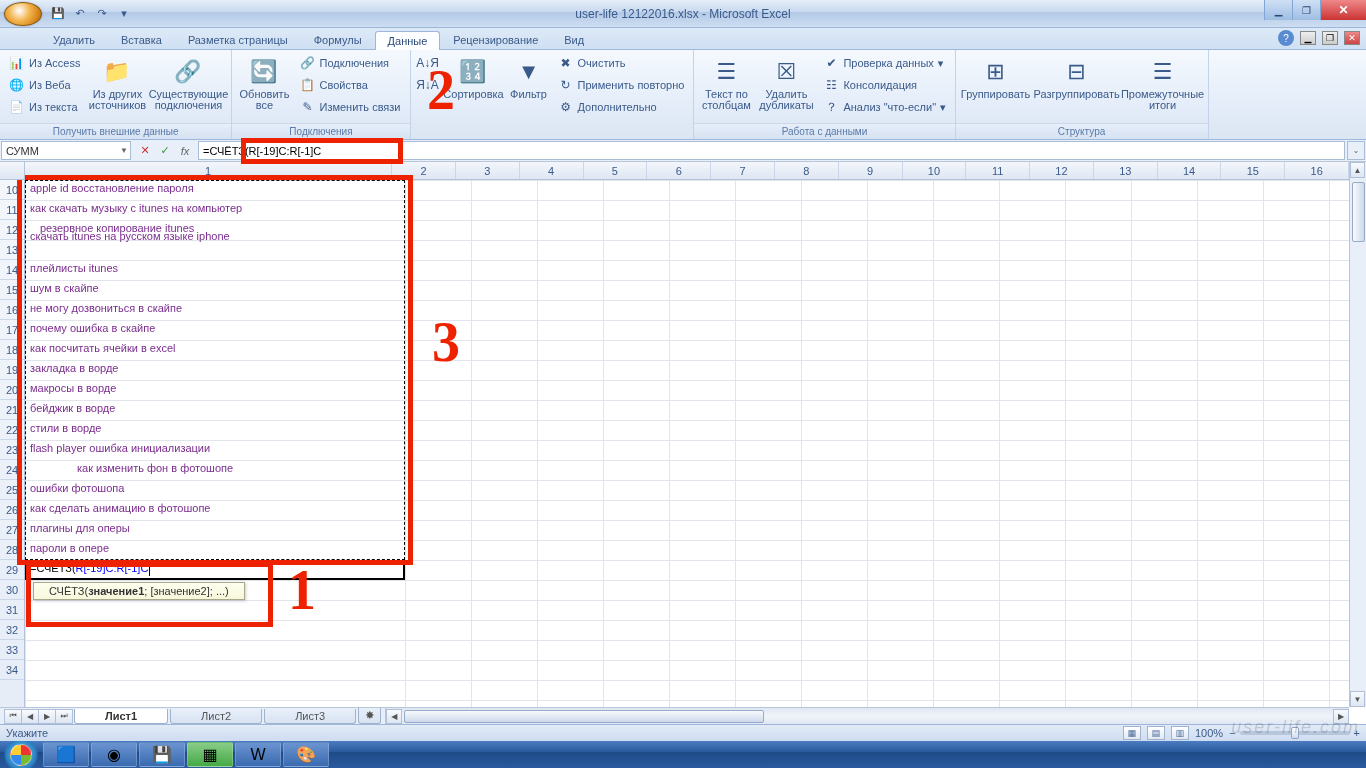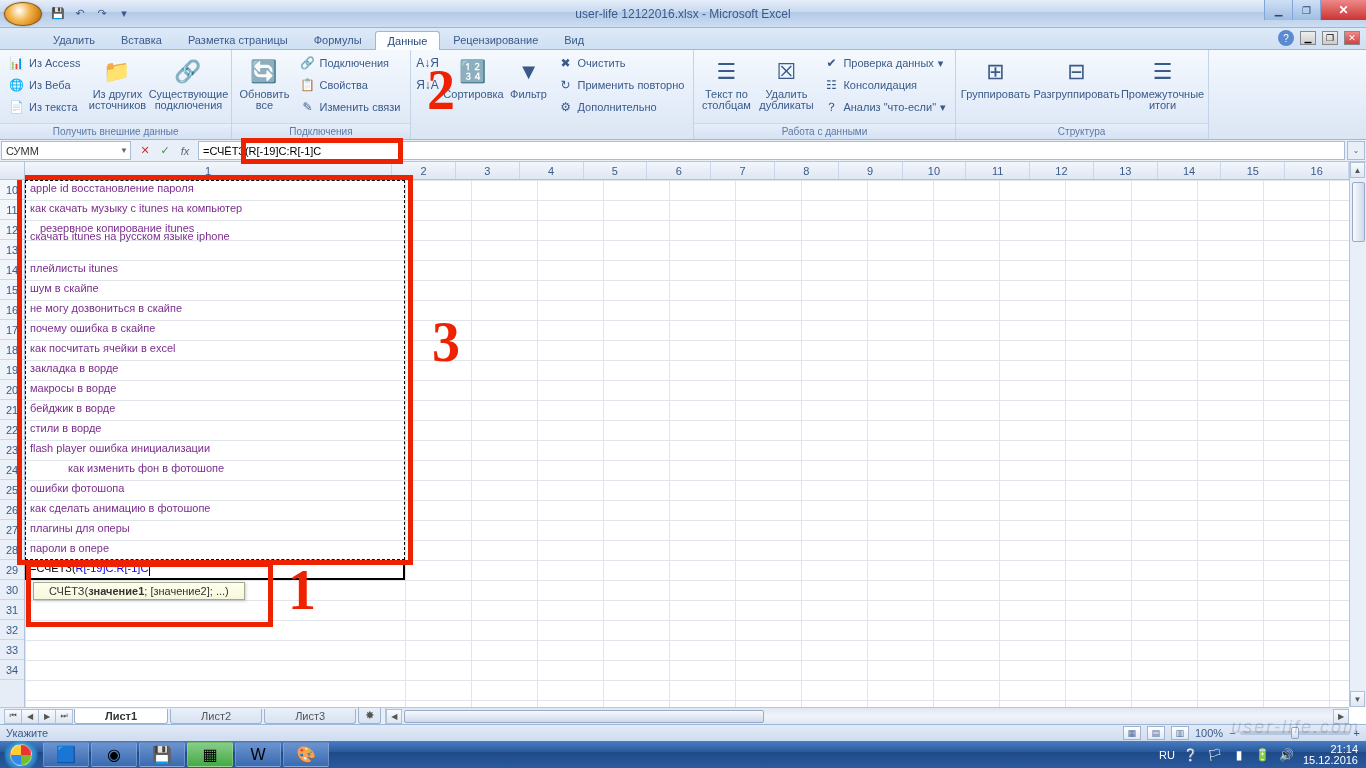--- a/index.html
+++ b/index.html
@@ -344,21 +344,21 @@
         <div class="cell" style="left: 2px; top: 80px;">плейлисты itunes</div>
         <div class="cell" style="left: 2px; top: 100px;">шум в скайпе</div>
         <div class="cell" style="left: 2px; top: 120px;">не могу дозвониться в скайпе</div>
         <div class="cell" style="left: 2px; top: 140px;">почему ошибка в скайпе</div>
         <div class="cell" style="left: 2px; top: 160px;">как посчитать ячейки в excel</div>
         <div class="cell" style="left: 2px; top: 180px;">закладка в ворде</div>
         <div class="cell" style="left: 2px; top: 200px;">макросы в ворде</div>
         <div class="cell" style="left: 2px; top: 220px;">бейджик в ворде</div>
         <div class="cell" style="left: 2px; top: 240px;">стили в ворде</div>
         <div class="cell" style="left: 2px; top: 260px;">flash player ошибка инициализации</div>
-        <div class="cell" style="left: 0; top: 280px; padding-left: 43px;">как изменить фон в фотошопе</div>
+        <div class="cell" style="left: 9px; top: 280px; padding-left: 43px;">как изменить фон в фотошопе</div>
         <div class="cell" style="left: 2px; top: 300px;">ошибки фотошопа</div>
         <div class="cell" style="left: 2px; top: 320px;">как сделать анимацию в фотошопе</div>
         <div class="cell" style="left: 2px; top: 340px;">плагины для  оперы</div>
         <div class="cell" style="left: 2px; top: 360px;">пароли в опере</div>
         <div class="cell" style="left: 2px; top: 380px; color: rgb(0, 0, 0);">=СЧЁТЗ(<span style="color:#00f">R[-19]C:R[-1]C</span><span style="display:inline-block;width:1px;height:13px;background:#000;vertical-align:middle;margin-left:1px"></span></div>
       </div>
 
     <div class="marquee" style="left:0;top:0;width:380px;height:380px"></div>
 
     <div style="position:absolute;left:0;top:380px;width:380px;height:20px;border:2px solid #000;box-sizing:border-box"></div>
@@ -414,32 +414,20 @@
 <div class="taskbar">
   <div class="start">
       <div class="start-orb"></div>
     </div>
   <div class="task-btn">🟦</div>
   <div class="task-btn">◉</div>
   <div class="task-btn">💾</div>
   <div class="task-btn" style="background:linear-gradient(#8c8,#4a4)">▦</div>
   <div class="task-btn">W</div>
   <div class="task-btn">🎨</div>
-  <div class="tray">
-    <span>RU</span>
-    <span class="tray-ico">❔</span>
-    <span class="tray-ico">🏳</span>
-    <span class="tray-ico">▮</span>
-    <span class="tray-ico">🔋</span>
-    <span class="tray-ico">🔊</span>
-    <div class="clock">
-        <div>21:14</div>
-        <div>15.12.2016</div>
-      </div>
-  </div>
 </div>
 
 <div class="annot" style="left:26px;top:562px;width:247px;height:65px"></div>
 <div class="annot-num" style="left:288px;top:558px">1</div>
 <div class="annot" style="left:241px;top:138px;width:162px;height:26px"></div>
 <div class="annot-num" style="left:427px;top:58px">2</div>
 <div class="annot" style="left:17px;top:175px;width:396px;height:390px"></div>
 <div class="annot-num" style="left:432px;top:310px">3</div>
 
 <div class="wmark">user-life.com</div>

